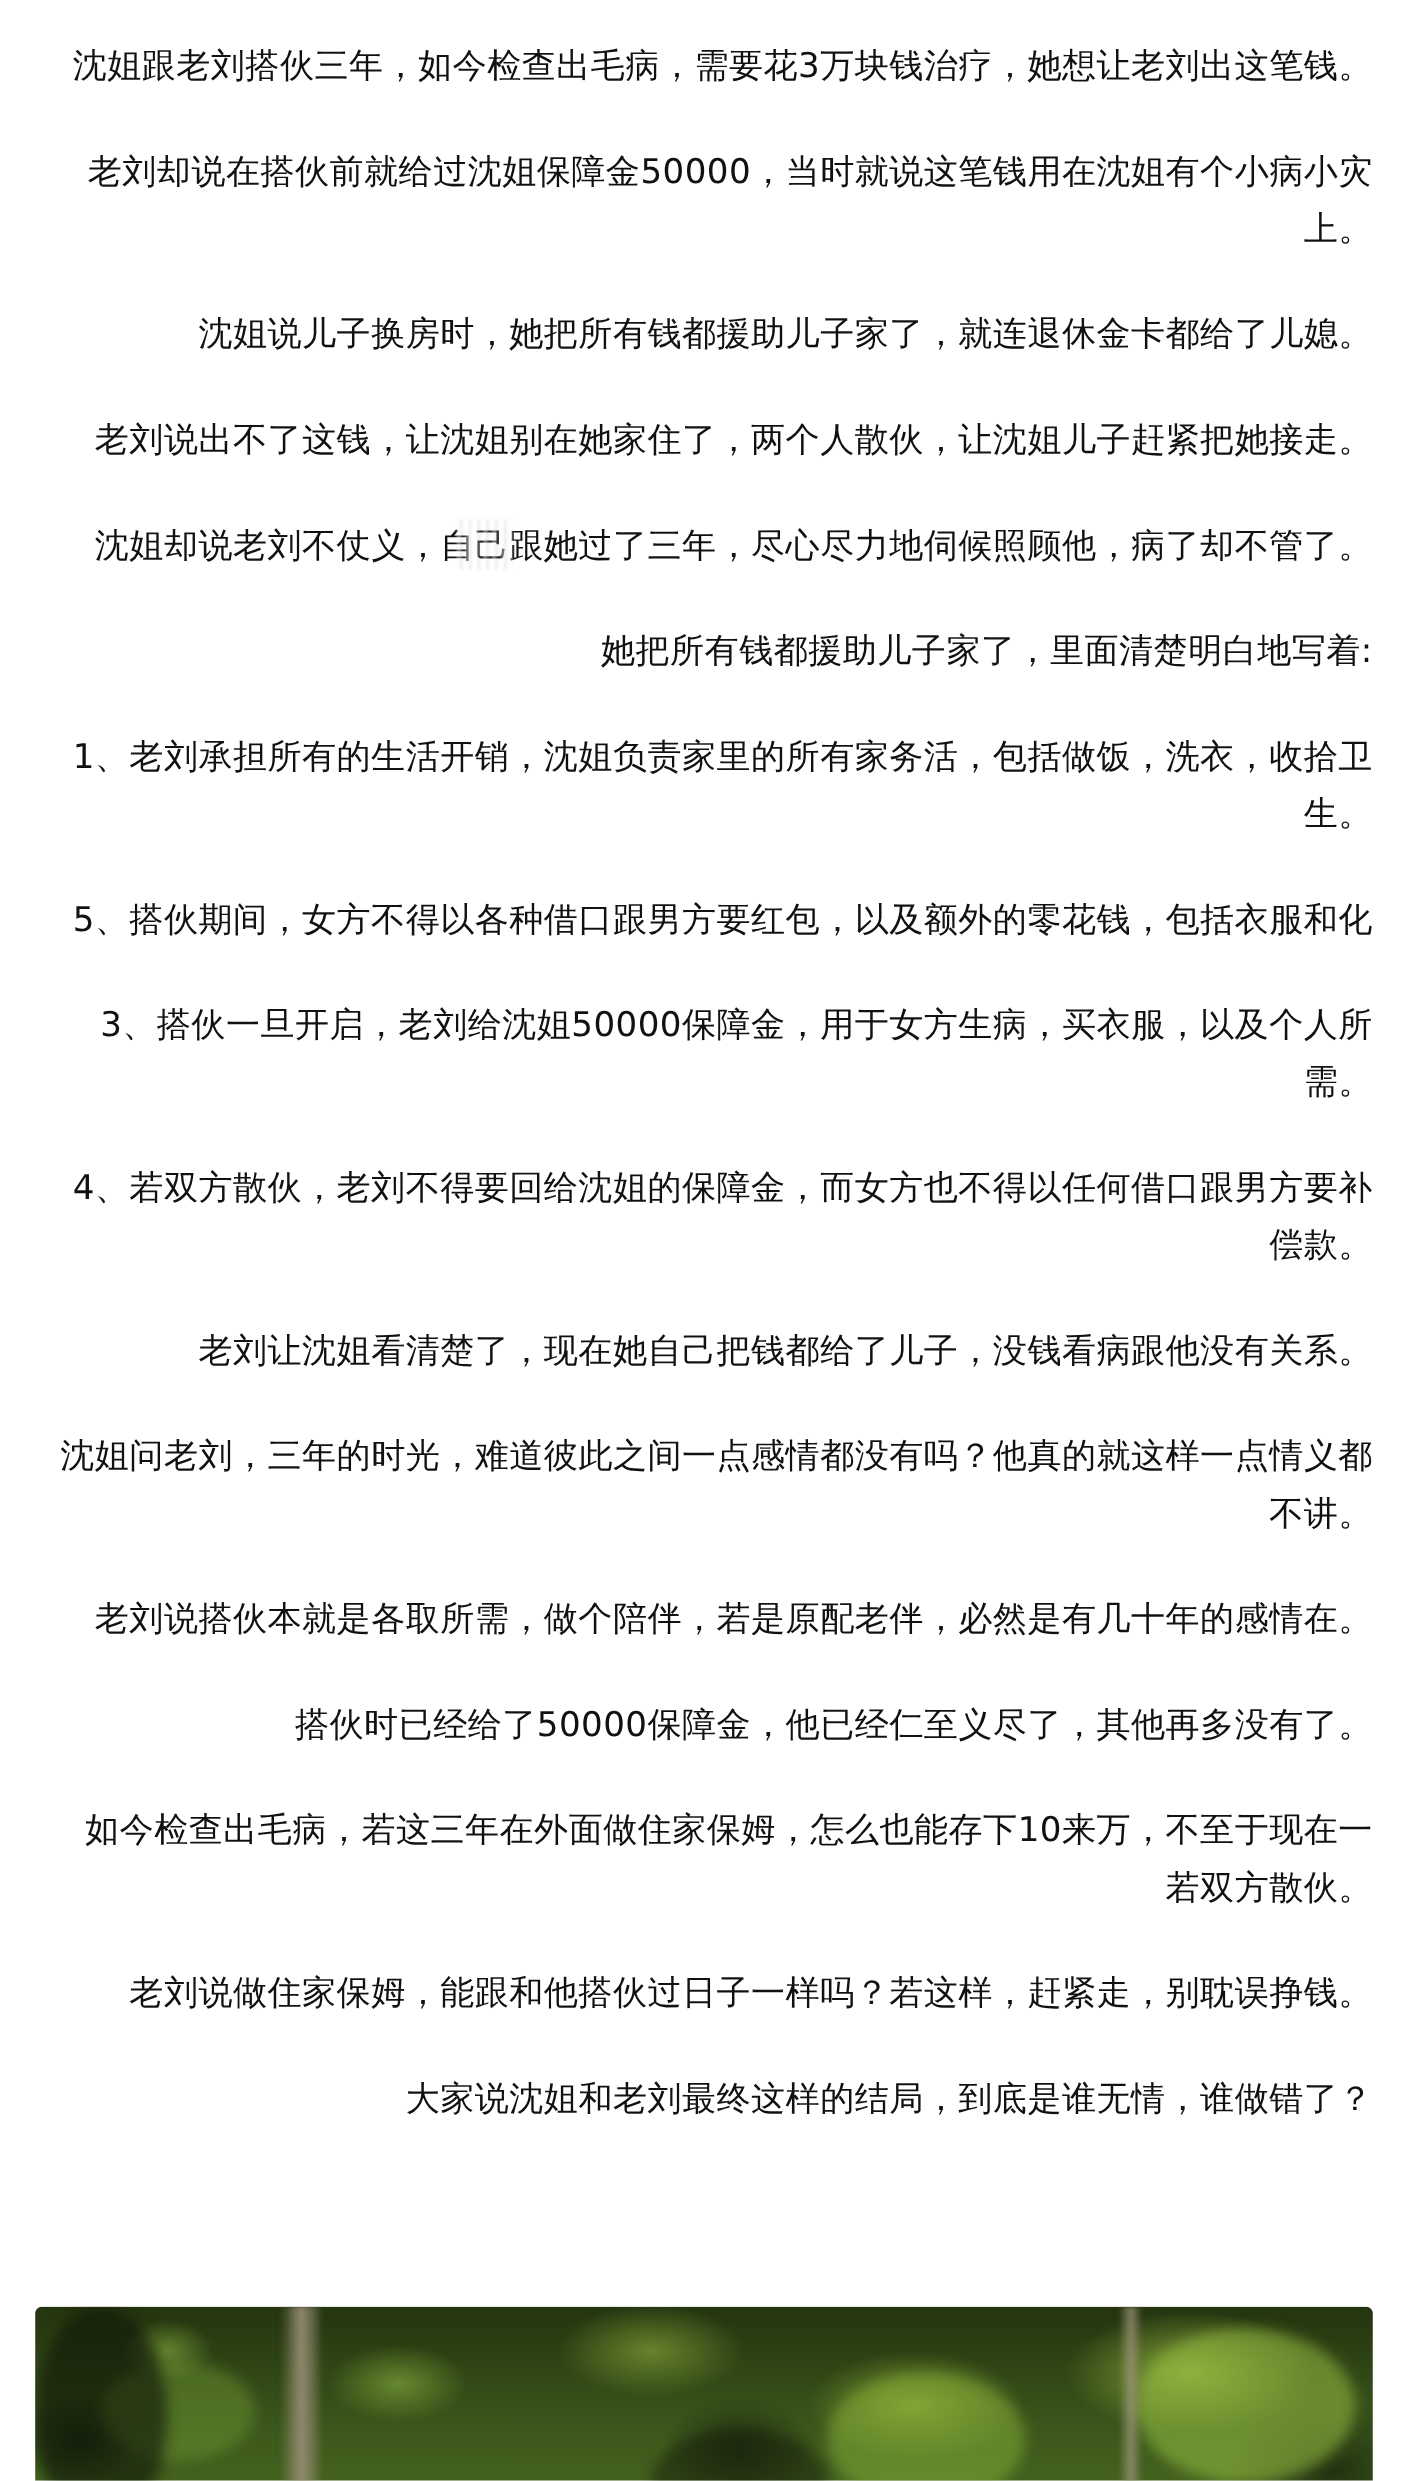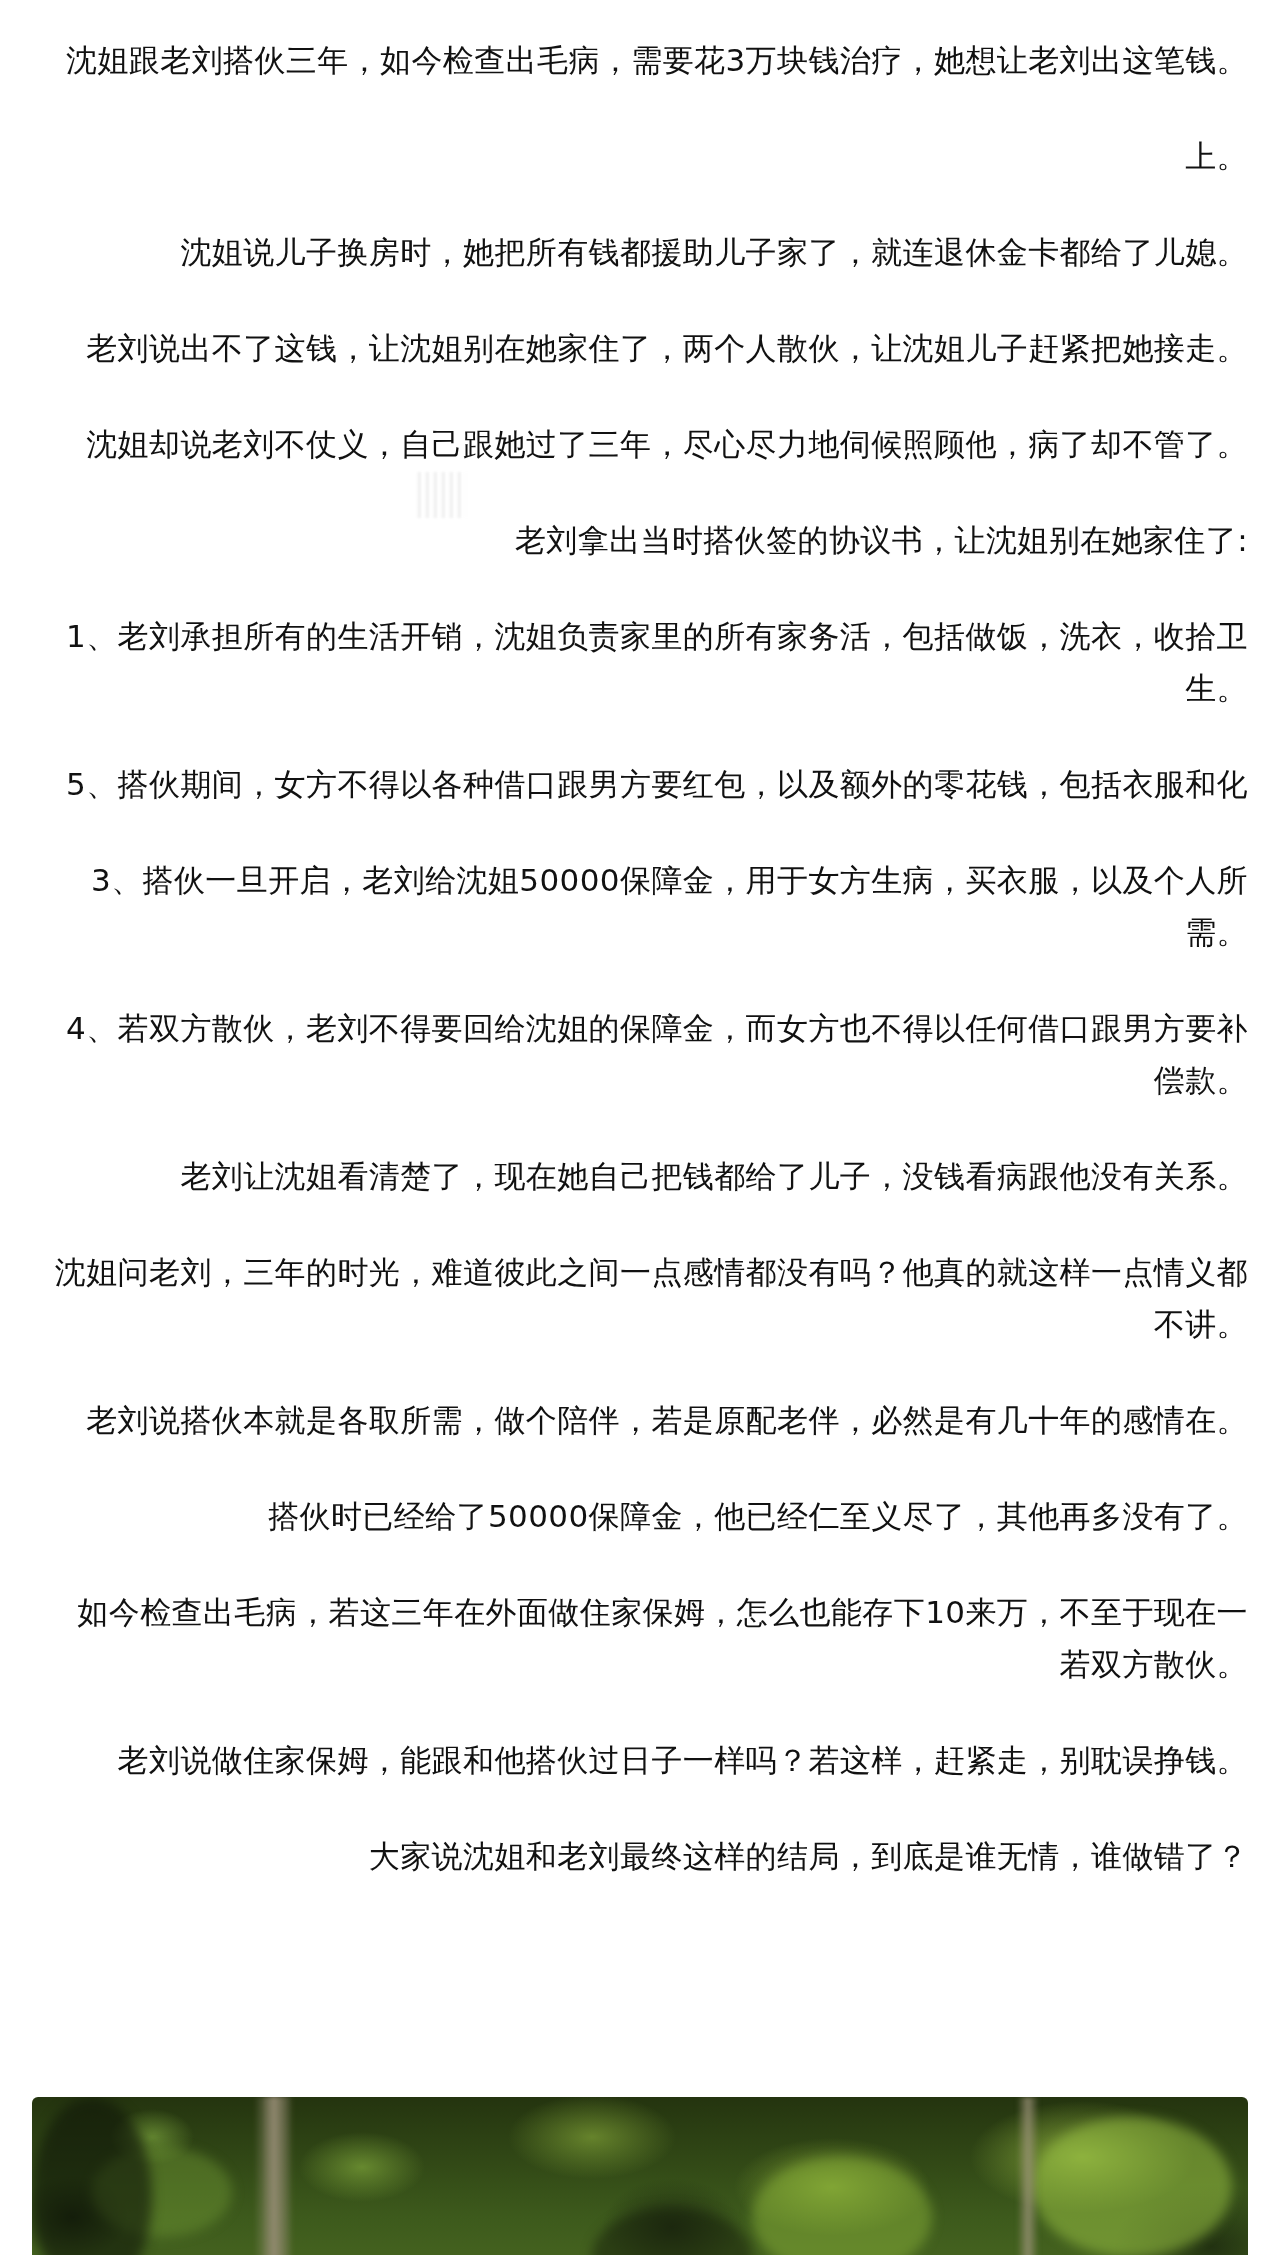--- a/index.html
+++ b/index.html
@@ -85,33 +85,34 @@
     }
   </style>
 </head>
 <body>
 
 <div class="article">
   <p class="para">
     <span class="line">沈姐跟老刘搭伙三年，如今检查出毛病，需要花3万块钱治疗，她想让老刘出这笔钱。</span>
   </p>
   <p class="para">
+    <span class="line">老刘却说在搭伙前就给过沈姐保障金50000，当时就说这笔钱用在沈姐有个小病小灾</span>
     <span class="line">上。</span>
   </p>
   <p class="para">
     <span class="line">沈姐说儿子换房时，她把所有钱都援助儿子家了，就连退休金卡都给了儿媳。</span>
   </p>
   <p class="para">
     <span class="line">老刘说出不了这钱，让沈姐别在她家住了，两个人散伙，让沈姐儿子赶紧把她接走。</span>
   </p>
   <p class="para">
     <span class="line">沈姐却说老刘不仗义，自己跟她过了三年，尽心尽力地伺候照顾他，病了却不管了。</span>
   </p>
   <p class="para">
-    <span class="line">老刘拿出当时搭伙签的协议书，让沈姐别在她家住了:</span>
+    <span class="line">她把所有钱都援助儿子家了，里面清楚明白地写着:</span>
   </p>
   <p class="para">
     <span class="line">1、老刘承担所有的生活开销，沈姐负责家里的所有家务活，包括做饭，洗衣，收拾卫</span>
     <span class="line">生。</span>
   </p>
   <p class="para">
     <span class="line">5、搭伙期间，女方不得以各种借口跟男方要红包，以及额外的零花钱，包括衣服和化</span>
   </p>
   <p class="para">
     <span class="line">3、搭伙一旦开启，老刘给沈姐50000保障金，用于女方生病，买衣服，以及个人所</span>

